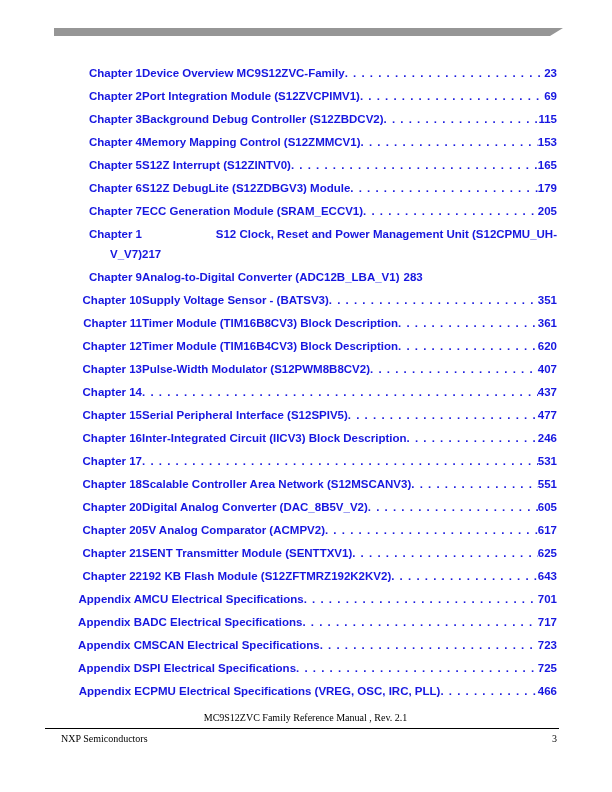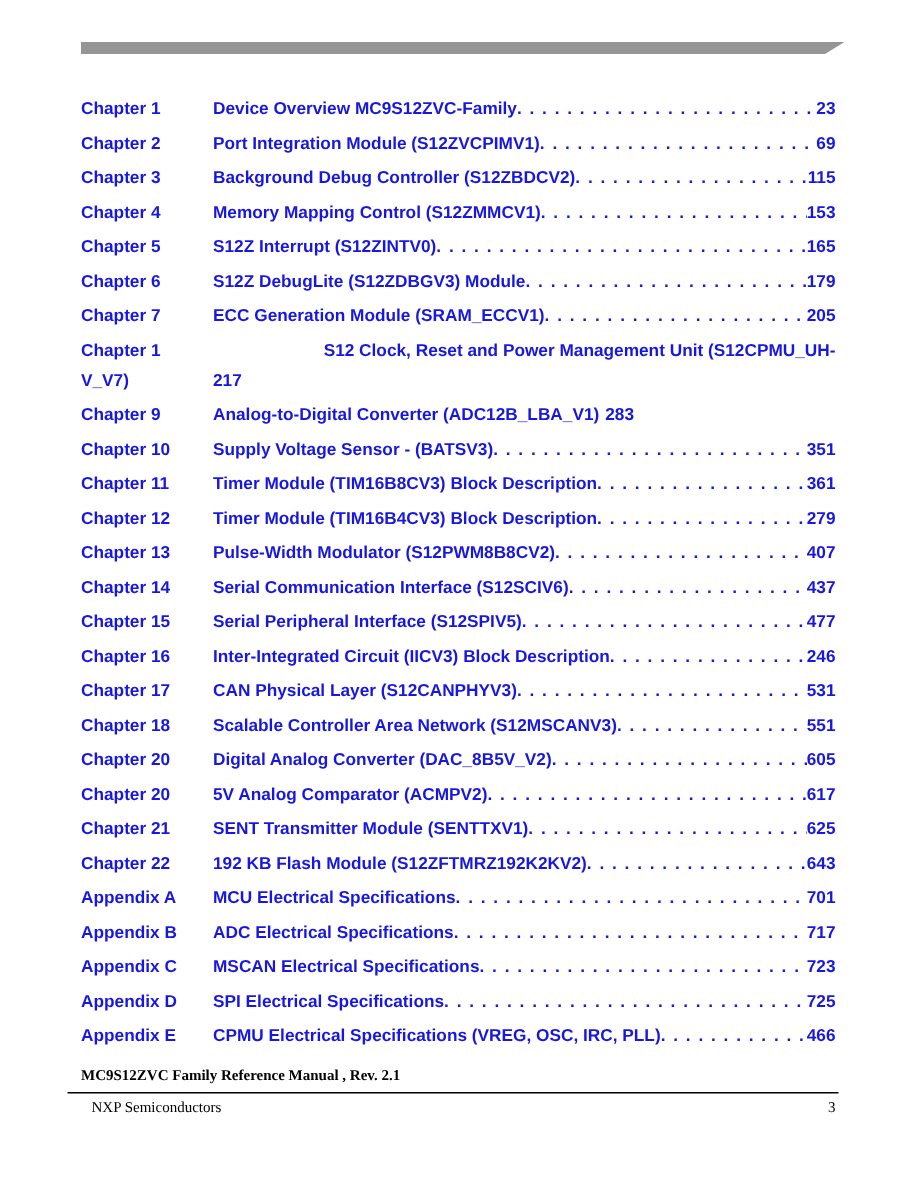--- a/index.html
+++ b/index.html
@@ -29,21 +29,21 @@
     position: absolute;
     left: 54px;
     top: 63px;
     width: 503px;
     color: var(--link-color, #1717e0);
     font-weight: 700;
     font-size: 11.5px;
   }
   .toc-row { display: flex; line-height: 20px; margin-bottom: 3px; }
   .toc-label { flex: 0 0 88px; }
-  .toc-label span { display: block; }
+  .toc-label span { display: block; text-align: right; }
   .toc-main { flex: 1 1 auto; min-width: 0; display: flex; }
   .toc-main.block { display: block; }
   .toc-main.block .toc-title,
   .toc-main.block .toc-page { display: block; white-space: nowrap; }
   .toc-title { flex: 0 0 auto; white-space: nowrap; text-align: right; }
   .toc-dots {
     flex: 1 1 auto;
     min-width: 0;
     overflow: hidden;
     white-space: nowrap;
@@ -52,23 +52,23 @@
   }
   .toc-page { flex: 0 0 auto; white-space: nowrap; }
   .toc-page.inline { margin-left: 4px; }
 
   
   .footer-title {
     position: absolute;
     left: 54px;
     top: 712px;
     width: 503px;
-    text-align: left;
+    text-align: center;
     font-family: "Liberation Serif", "DejaVu Serif", serif;
-    font-weight: 700;
+    font-weight: 400;
     font-size: 10px;
     color: #000000;
   }
   .footer-rule {
     position: absolute;
     left: 45px;
     top: 728px;
     width: 514px;
     height: 0;
     border-top: 1px solid #000000;
@@ -211,41 +211,40 @@
     </span>
   </div>
 
   <div class="toc-row">
     <span class="toc-label">
       <span class="label-line1">Chapter 12</span>
     </span>
     <span class="toc-main">
       <span class="toc-title">Timer Module (TIM16B4CV3) Block Description</span>
       <span class="toc-dots"> . . . . . . . . . . . . . . . . . . . . . . . . . . . . . . . . . . . . . . . . . . . . . . . . . . . . . . . . . . . . . . . . . . . . . .</span>
-      <span class="toc-page">279</span>
+      <span class="toc-page">620</span>
     </span>
   </div>
 
   <div class="toc-row">
     <span class="toc-label">
       <span class="label-line1">Chapter 13</span>
     </span>
     <span class="toc-main">
       <span class="toc-title">Pulse-Width Modulator (S12PWM8B8CV2)</span>
       <span class="toc-dots"> . . . . . . . . . . . . . . . . . . . . . . . . . . . . . . . . . . . . . . . . . . . . . . . . . . . . . . . . . . . . . . . . . . . . . .</span>
       <span class="toc-page">407</span>
     </span>
   </div>
 
   <div class="toc-row">
     <span class="toc-label">
       <span class="label-line1">Chapter 14</span>
     </span>
     <span class="toc-main">
-      <span class="toc-title">Serial Communication Interface (S12SCIV6)</span>
       <span class="toc-dots"> . . . . . . . . . . . . . . . . . . . . . . . . . . . . . . . . . . . . . . . . . . . . . . . . . . . . . . . . . . . . . . . . . . . . . .</span>
       <span class="toc-page">437</span>
     </span>
   </div>
 
   <div class="toc-row">
     <span class="toc-label">
       <span class="label-line1">Chapter 15</span>
     </span>
     <span class="toc-main">
@@ -264,21 +263,20 @@
       <span class="toc-dots"> . . . . . . . . . . . . . . . . . . . . . . . . . . . . . . . . . . . . . . . . . . . . . . . . . . . . . . . . . . . . . . . . . . . . . .</span>
       <span class="toc-page">246</span>
     </span>
   </div>
 
   <div class="toc-row">
     <span class="toc-label">
       <span class="label-line1">Chapter 17</span>
     </span>
     <span class="toc-main">
-      <span class="toc-title">CAN Physical Layer (S12CANPHYV3)</span>
       <span class="toc-dots"> . . . . . . . . . . . . . . . . . . . . . . . . . . . . . . . . . . . . . . . . . . . . . . . . . . . . . . . . . . . . . . . . . . . . . .</span>
       <span class="toc-page">531</span>
     </span>
   </div>
 
   <div class="toc-row">
     <span class="toc-label">
       <span class="label-line1">Chapter 18</span>
     </span>
     <span class="toc-main">

